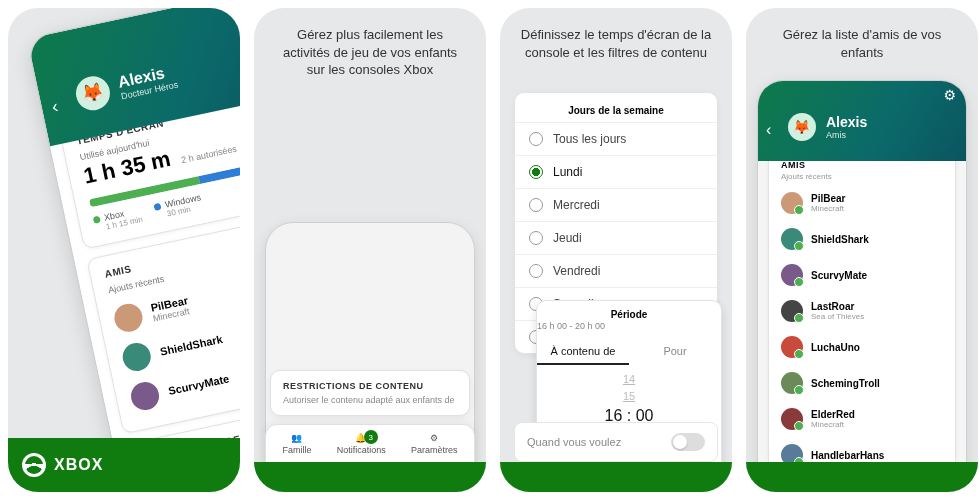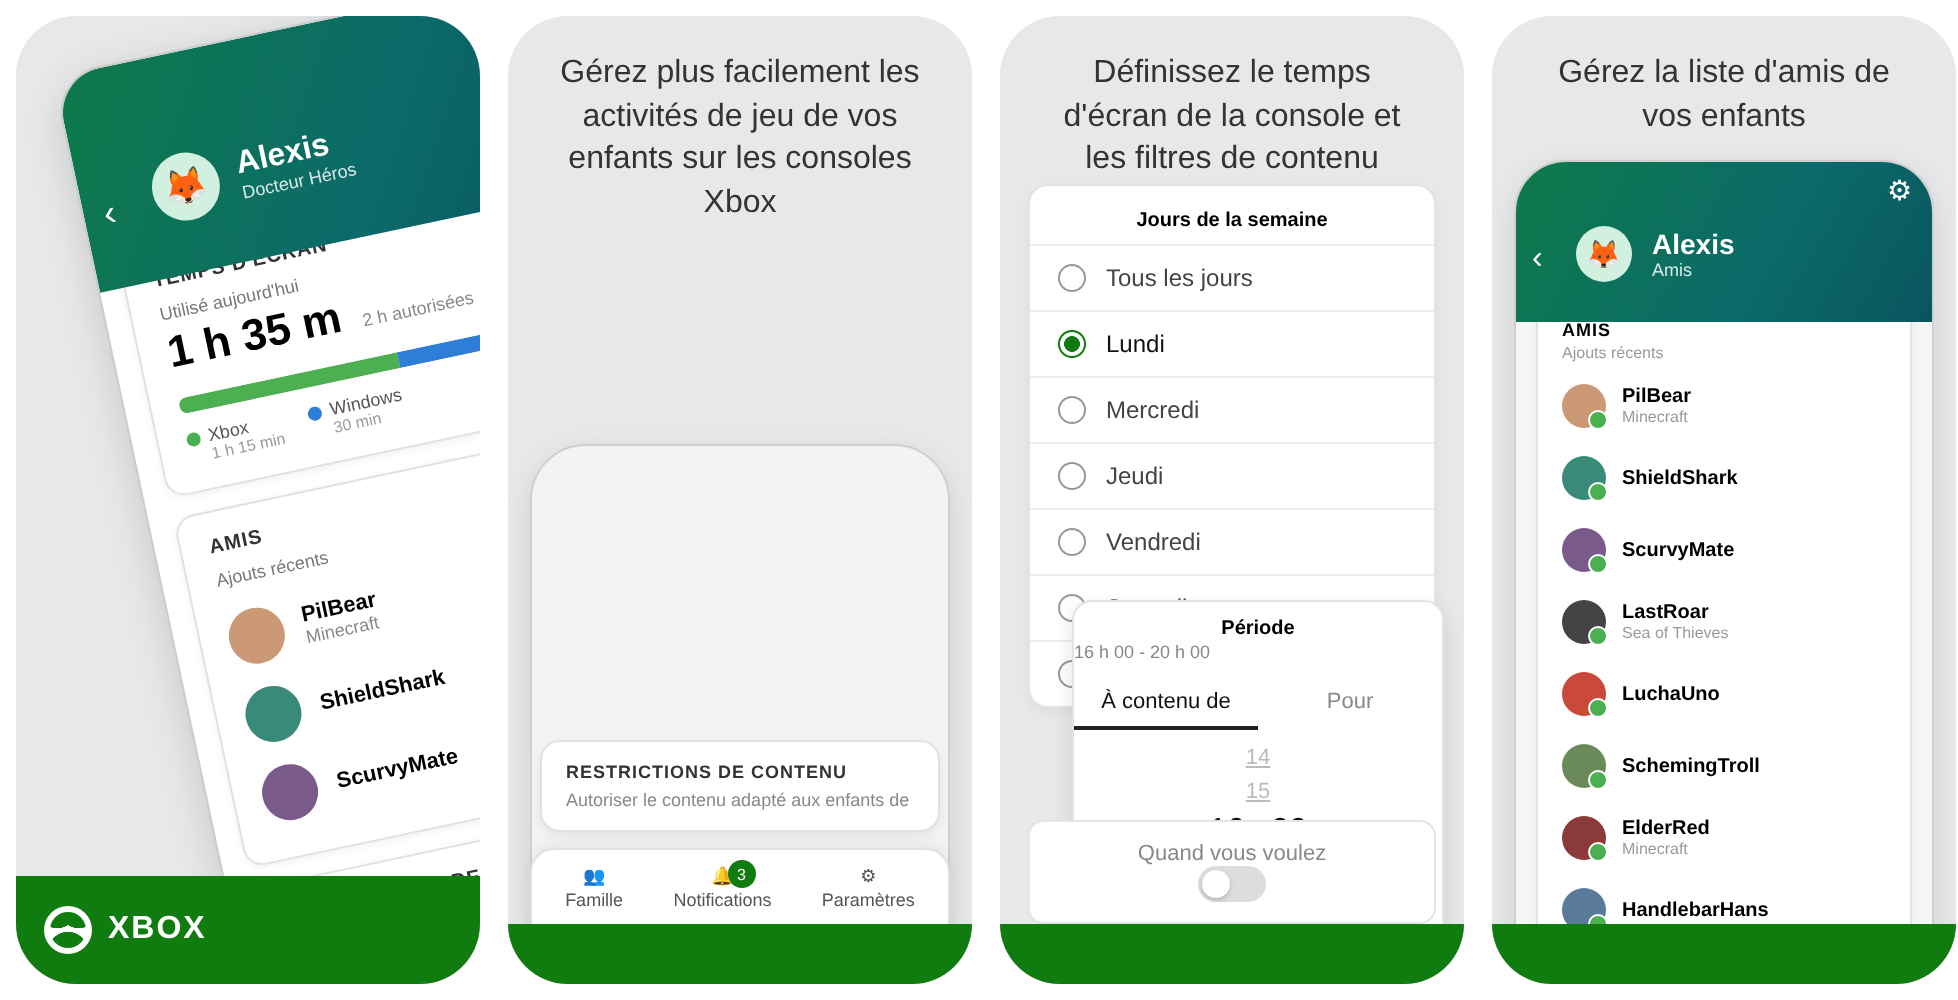--- a/index.html
+++ b/index.html
@@ -5,21 +5,21 @@
   * { box-sizing: border-box; margin: 0; padding: 0; font-family: -apple-system, BlinkMacSystemFont, "Segoe UI", Arial, sans-serif; }
   body { background: #fff; width: 979px; height: 500px; overflow: hidden; }
   .row { display: flex; gap: 14px; padding: 8px; }
   .panel {
     width: 232px; height: 484px;
     background: #e6e8ea; border-radius: 30px;
     position: relative; overflow: hidden;
     flex-shrink: 0;
   }
   .panel .caption {
-    text-align: center; font-size: 16px; color: #333;
+    text-align: center; font-size: 13px; color: #333;
     padding: 18px 20px 8px; line-height: 1.35;
   }
   
   .footer-xbox {
     position: absolute; left:0; right:0; bottom:0; height: 54px;
     background: #107c10; display:flex; align-items:center; gap:8px;
     padding-left: 14px; color:#fff; font-weight:700; letter-spacing:1px;
   }
   .xbox-logo { width:24px; height:24px; border-radius:50%; background:#fff; position:relative; }
   .xbox-logo::after{
@@ -102,21 +102,21 @@
   .p3-period .pt{text-align:center;font-size:10px;font-weight:700;}
   .p3-period .pr{font-size:9px;color:#888;margin-top:1px;}
   .tabs{display:flex;margin-top:8px;}
   .tab{flex:1;text-align:center;font-size:11px;color:#888;padding:6px 0;}
   .tab.active{color:#111;border-bottom:2px solid #222;font-weight:500;}
   .wheel{text-align:center;font-size:11px;color:#bbb;line-height:1.5;margin-top:6px;text-decoration:underline;}
   .wheel .cur{font-size:16px;color:#111;font-weight:500;}
   .p3-foot{
     position:absolute;bottom:30px;left:14px;right:14px;background:#fff;
     border:1px solid #e5e5e5;border-radius:8px;padding:10px 12px;
-    display:flex;align-items:center;justify-content:space-between;font-size:11px;color:#888;flex-direction:column;
+    display:flex;align-items:center;justify-content:space-between;font-size:11px;color:#888;
   }
   .toggle{width:34px;height:18px;border-radius:10px;background:#ddd;position:relative;}
   .toggle::after{content:"";position:absolute;left:2px;top:2px;width:14px;height:14px;border-radius:50%;background:#fff;box-shadow:0 1px 2px rgba(0,0,0,.2);}
   
   .p4-phone{
     position:absolute; top:72px; left:50%; transform:translateX(-50%);
     width:210px; height:430px; background:#f5f5f5; border-radius:26px;
     border:1px solid #cfcfcf; overflow:hidden; box-shadow:0 4px 14px rgba(0,0,0,.1);
   }
   .p4-head{height:80px;background:linear-gradient(120deg,#0e7a4a,#0b6a6a 60%,#0a555f);position:relative;}

